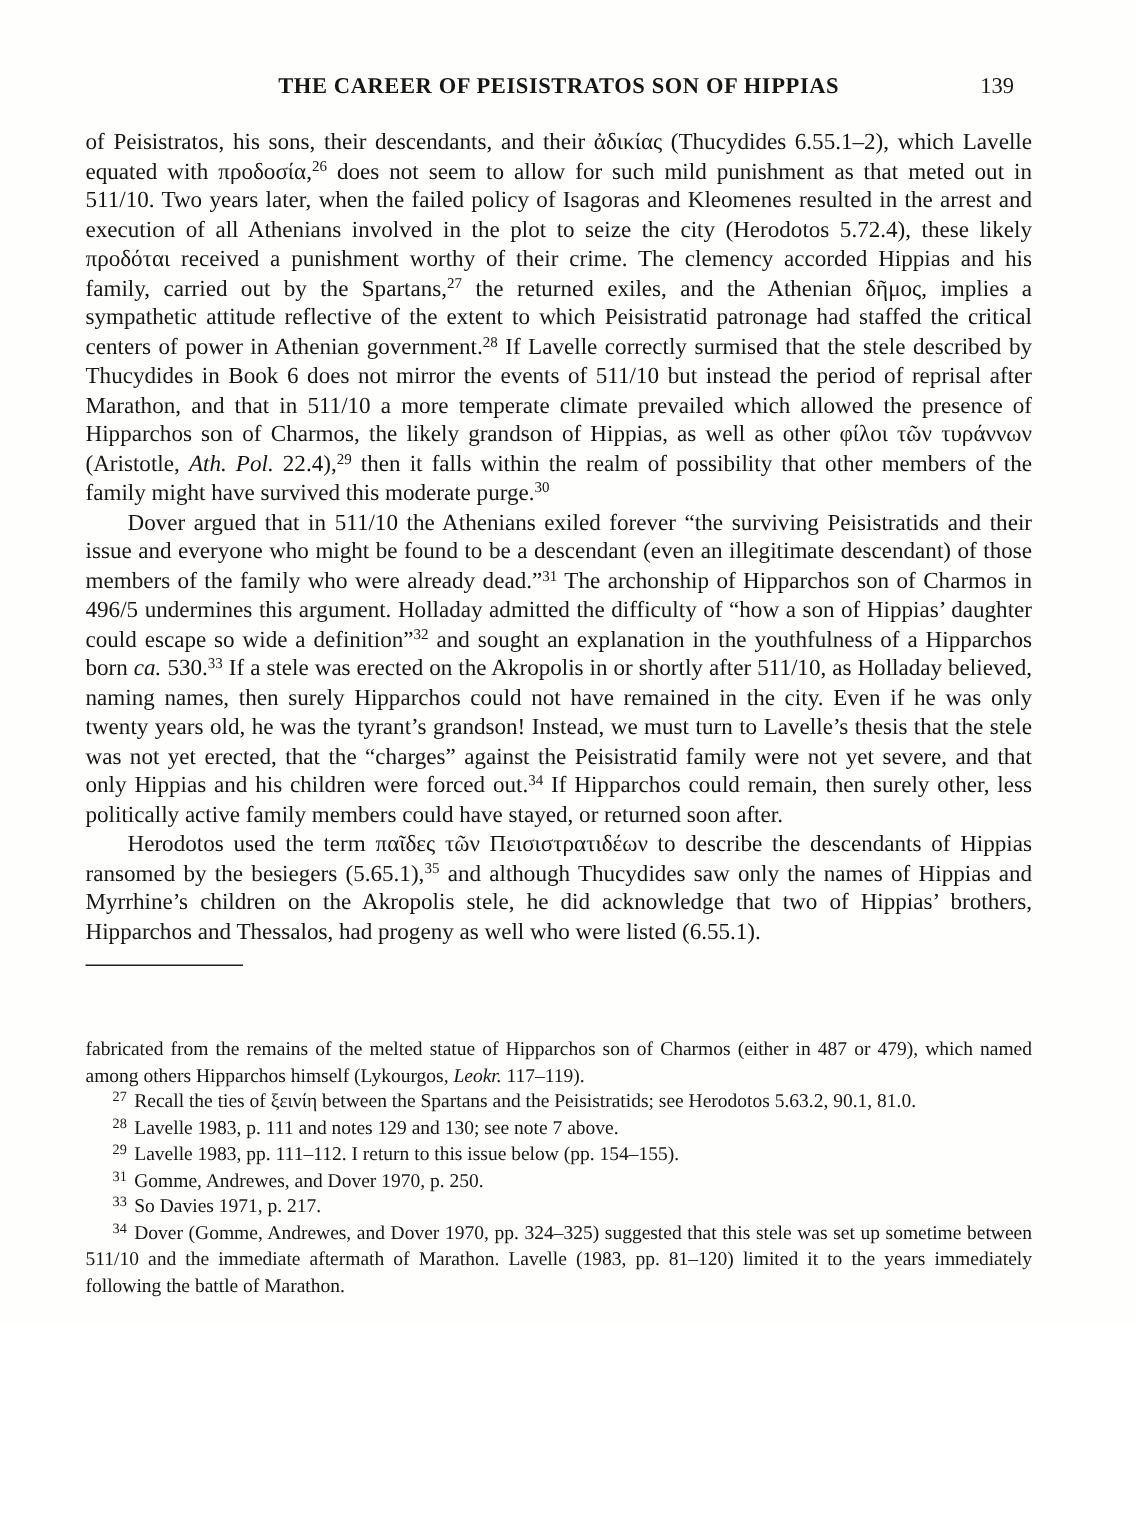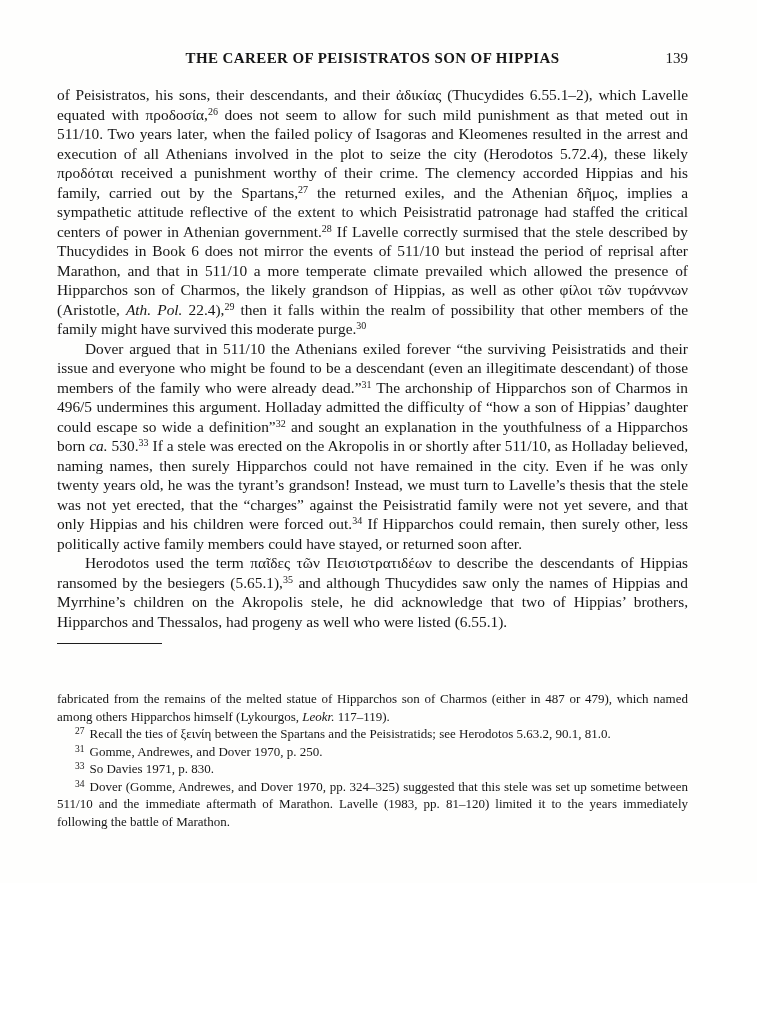--- a/index.html
+++ b/index.html
@@ -21,21 +21,21 @@
     font-size: 15px;
   }
   .head-title {
     display: block;
     text-align: center;
     font-weight: bold;
     letter-spacing: 0.4px;
   }
   .page-number {
     position: absolute;
-    right: 0;
+    right: 12px;
     top: 0;
     font-weight: normal;
   }
   .body-text {
     font-size: 15.4px;
     line-height: 19.5px;
     text-align: justify;
   }
   .body-text p { margin: 0; }
   .body-text p.indent { text-indent: 28px; }
@@ -80,17 +80,19 @@
   </div>
   <div class="body-text">
       <p><span>of Peisistratos, his sons, their descendants, and their ἀδικίας (Thucydides 6.55.1–2), which Lavelle equated with προδοσία,</span><span class="fnref">26</span><span> does not seem to allow for such mild punishment as that meted out in 511/10.  Two years later, when the failed policy of Isagoras and Kleomenes resulted in the arrest and execution of all Athenians involved in the plot to seize the city (Herodotos 5.72.4), these likely προδόται received a punishment worthy of their crime.  The clemency accorded Hippias and his family, carried out by the Spartans,</span><span class="fnref">27</span><span> the returned exiles, and the Athenian δῆμος, implies a sympathetic attitude reflective of the extent to which Peisistratid patronage had staffed the critical centers of power in Athenian government.</span><span class="fnref">28</span><span> If Lavelle correctly surmised that the stele described by Thucydides in Book 6 does not mirror the events of 511/10 but instead the period of reprisal after Marathon, and that in 511/10 a more temperate climate prevailed which allowed the presence of Hipparchos son of Charmos, the likely grandson of Hippias, as well as other φίλοι τῶν τυράννων (Aristotle, </span><span class="it">Ath. Pol.</span><span> 22.4),</span><span class="fnref">29</span><span> then it falls within the realm of possibility that other members of the family might have survived this moderate purge.</span><span class="fnref">30</span></p>
       <p class="indent"><span>Dover argued that in 511/10 the Athenians exiled forever “the surviving Peisistratids and their issue and everyone who might be found to be a descendant (even an illegitimate descendant) of those members of the family who were already dead.”</span><span class="fnref">31</span><span>  The archonship of Hipparchos son of Charmos in 496/5 undermines this argument.  Holladay admitted the difficulty of “how a son of Hippias’ daughter could escape so wide a definition”</span><span class="fnref">32</span><span> and sought an explanation in the youthfulness of a Hipparchos born </span><span class="it">ca.</span><span> 530.</span><span class="fnref">33</span><span>  If a stele was erected on the Akropolis in or shortly after 511/10, as Holladay believed, naming names, then surely Hipparchos could not have remained in the city.  Even if he was only twenty years old, he was the tyrant’s grandson!  Instead, we must turn to Lavelle’s thesis that the stele was not yet erected, that the “charges” against the Peisistratid family were not yet severe, and that only Hippias and his children were forced out.</span><span class="fnref">34</span><span>  If Hipparchos could remain, then surely other, less politically active family members could have stayed, or returned soon after.</span></p>
       <p class="indent"><span>Herodotos used the term παῖδες τῶν Πεισιστρατιδέων to describe the descendants of Hippias ransomed by the besiegers (5.65.1),</span><span class="fnref">35</span><span> and although Thucydides saw only the names of Hippias and Myrrhine’s children on the Akropolis stele, he did acknowledge that two of Hippias’ brothers, Hipparchos and Thessalos, had progeny as well who were listed (6.55.1).</span></p>
     </div>
   <div class="footnote-rule"></div>
   <div class="footnotes">
       <p class="fn"><span>fabricated from the remains of the melted statue of Hipparchos son of Charmos (either in 487 or 479), which named among others Hipparchos himself (Lykourgos, </span><span class="it">Leokr.</span><span> 117–119).</span></p>
       <p class="fn numbered"><span class="fn-num">27</span><span>Recall the ties of ξεινίη between the Spartans and the Peisistratids; see Herodotos 5.63.2, 90.1, 81.0.</span></p>
+      <p class="fn numbered"><span class="fn-num">28</span><span>Lavelle 1983, p. 111 and notes 129 and 130; see note 7 above.</span></p>
+      <p class="fn numbered"><span class="fn-num">29</span><span>Lavelle 1983, pp. 111–112.  I return to this issue below (pp. 154–155).</span></p>
       <p class="fn numbered"><span class="fn-num">31</span><span>Gomme, Andrewes, and Dover 1970, p. 250.</span></p>
-      <p class="fn numbered"><span class="fn-num">33</span><span>So Davies 1971, p. 830.</span></p>
+      <p class="fn numbered"><span class="fn-num">33</span><span>So Davies 1971, p. 217.</span></p>
       <p class="fn numbered"><span class="fn-num">34</span><span>Dover (Gomme, Andrewes, and Dover 1970, pp. 324–325) suggested that this stele was set up sometime between 511/10 and the immediate aftermath of Marathon.  Lavelle (1983, pp. 81–120) limited it to the years immediately following the battle of Marathon.</span></p>
     </div>
 </div>
 
 </body></html>

